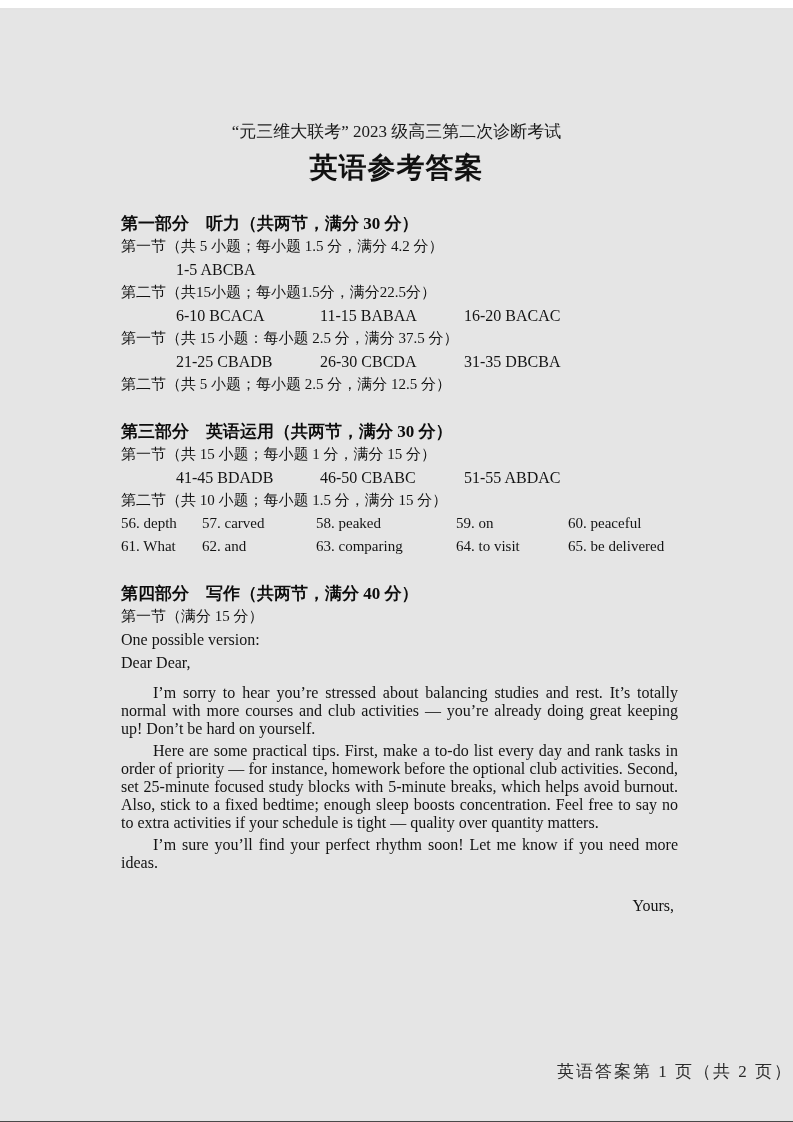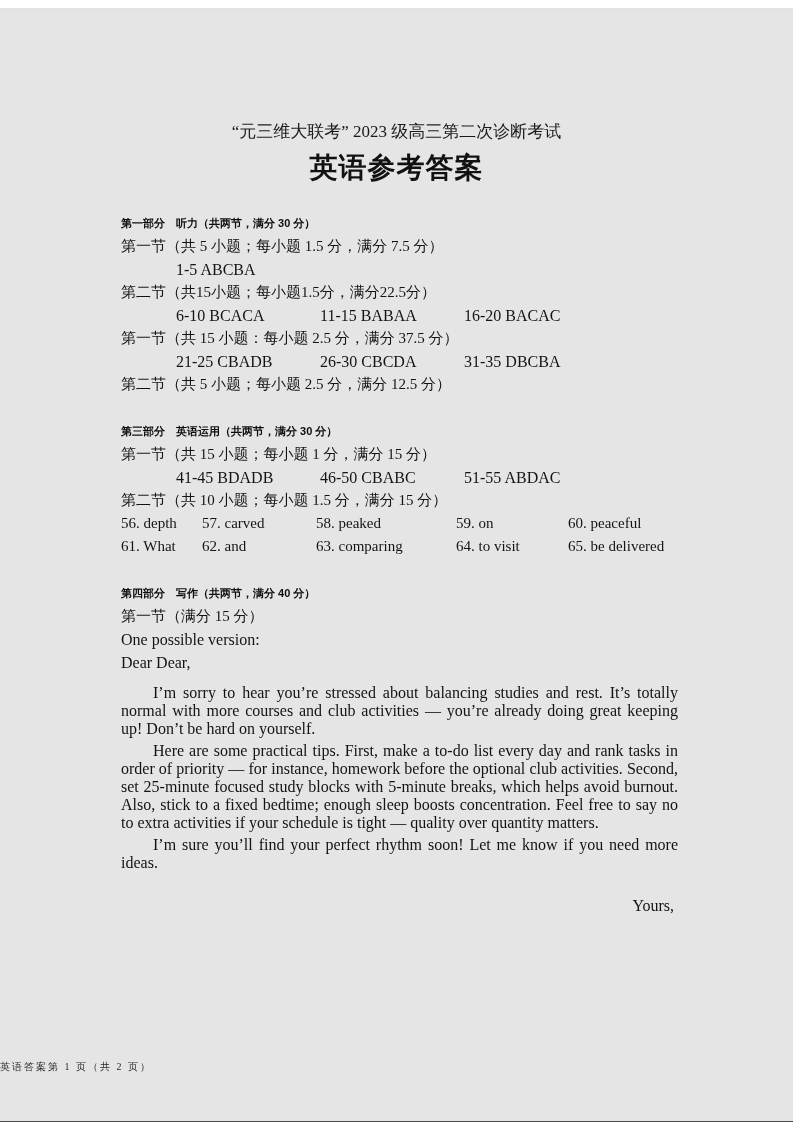--- a/index.html
+++ b/index.html
@@ -42,23 +42,23 @@
     color: #111;
   }
   .content {
     position: absolute;
     left: 121px;
     top: 178px;
     width: 557px;
   }
   .line { font-size: 15px; line-height: 23px; }
   .part-heading {
-    font-family: Liberation Sans, sans-serif;
+    font-family: Liberation Serif, serif;
     font-weight: 700;
-    font-size: 11px;
+    font-size: 17px;
     line-height: 23px;
     color: #0d0d0d;
   }
   .mt-part1 { margin-top: 26px; }
   .mt-part  { margin-top: 24px; }
   .ans-row {
     margin-left: 55px;
     font-size: 16px;
     line-height: 23px;
     white-space: nowrap;
@@ -90,42 +90,42 @@
     font-size: 16px;
     line-height: 23px;
     text-align: right;
     padding-right: 4px;
   }
   footer {
     position: absolute;
     top: 1052px;
     left: 0;
     width: 100%;
-    text-align: left;
-    font-size: 10px;
+    text-align: right;
+    font-size: 17px;
     letter-spacing: 2px;
     color: #2a2a2a;
   }
 </style>
 </head>
 <body>
 
 <div class="page">
   <div class="top-rule"></div>
 
   <header>
     <div class="exam-title">“元三维大联考” 2023 级高三第二次诊断考试</div>
     <div class="answer-title">英语参考答案</div>
   </header>
 
   <main class="content">
 
     <section>
       <div class="part-heading mt-part1">第一部分　听力（共两节，满分 30 分）</div>
-      <div class="line">第一节（共 5 小题；每小题 1.5 分，满分 7.5 分）</div>
+      <div class="line">第一节（共 5 小题；每小题 1.5 分，满分 4.2 分）</div>
       <div class="ans-row">
         <span class="ans-col">1-5 ABCBA</span>
       </div>
       <div class="line">第二节（共15小题；每小题1.5分，满分22.5分）</div>
       <div class="ans-row">
         <span class="ans-col">6-10 BCACA</span>
         <span class="ans-col">11-15 BABAA</span>
         <span class="ans-col">16-20 BACAC</span>
       </div>
     </section>

